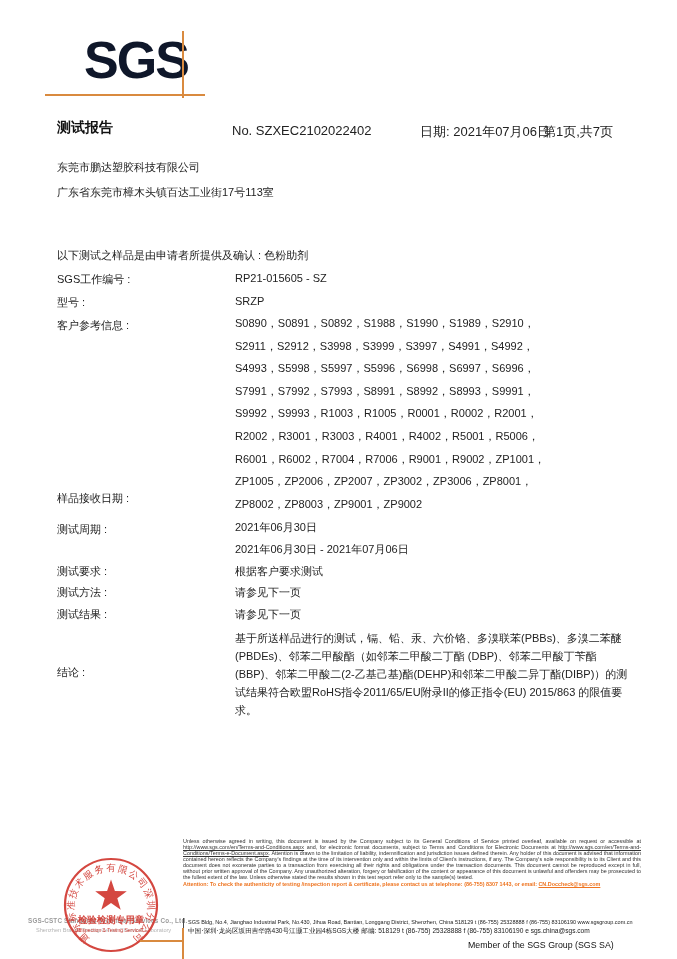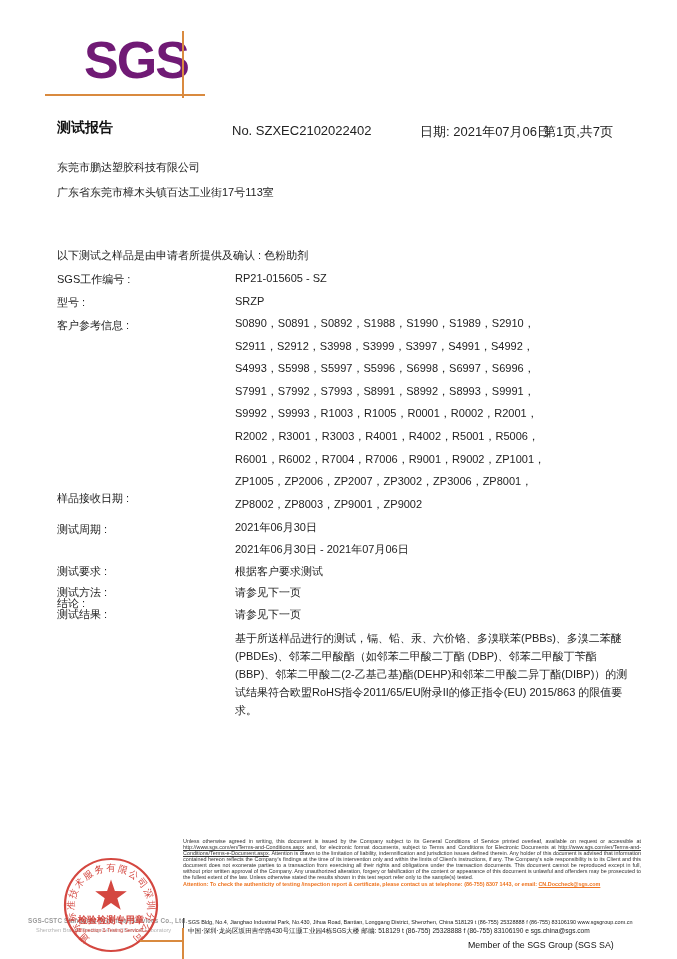--- a/index.html
+++ b/index.html
@@ -2,21 +2,21 @@
 <html><head>
 <meta charset="utf-8">
 <style>
   html,body{margin:0;padding:0;background:#e8e8e8;}
   .page{
     position:relative;width:677px;height:959px;background:#ffffff;
     font-family:"Liberation Sans","DejaVu Sans",sans-serif;color:#1c1c1c;
     overflow:hidden;margin:0 auto;
   }
   .abs{position:absolute;}
-  .logo{font-weight:bold;color:#701a75;font-size:52px;letter-spacing:-2px;line-height:1;}
+  .logo{font-weight:bold;color:#0f172a;font-size:52px;letter-spacing:-2px;line-height:1;}
   .oline{background:#d98a3f;}
   .title{font-size:14px;font-weight:bold;color:#111;}
   .meta{font-size:13px;color:#222;}
   .body-text{font-size:11px;color:#222;line-height:15px;}
   .row-label{position:absolute;left:57px;font-size:11px;color:#222;}
   .row-value{position:absolute;left:235px;font-size:11px;color:#222;width:400px;}
   .ref-lines{line-height:22.6px;white-space:pre-line;}
   .conclusion{width:398px;line-height:18px;}
   .fineprint{font-size:5.4px;line-height:6px;color:#333;text-align:justify;}
   .fineprint .u{text-decoration:underline;}
@@ -73,21 +73,21 @@
 
   <div class="row-label" style="top:564px;">测试要求 :</div>
   <div class="row-value" style="top:564px;">根据客户要求测试</div>
 
   <div class="row-label" style="top:585px;">测试方法 :</div>
   <div class="row-value" style="top:585px;">请参见下一页</div>
 
   <div class="row-label" style="top:607px;">测试结果 :</div>
   <div class="row-value" style="top:607px;">请参见下一页</div>
 
-  <div class="row-label" style="top:596px;">结论 :</div>
+  <div class="row-label" style="top:665px;">结论 :</div>
   <div class="row-value conclusion" style="top:629px;">基于所送样品进行的测试，镉、铅、汞、六价铬、多溴联苯(PBBs)、多溴二苯醚(PBDEs)、邻苯二甲酸酯（如邻苯二甲酸二丁酯 (DBP)、邻苯二甲酸丁苄酯(BBP)、邻苯二甲酸二(2-乙基己基)酯(DEHP)和邻苯二甲酸二异丁酯(DIBP)）的测试结果符合欧盟RoHS指令2011/65/EU附录II的修正指令(EU) 2015/863 的限值要求。</div>
 
   <div class="abs understamp1" style="left:28px;top:917px;">SGS-CSTC Standards Technical Services Co., Ltd.</div>
   <div class="abs understamp2" style="left:36px;top:927px;">Shenzhen Branch Testing Center Chemical Laboratory</div>
 
   <svg class="abs stamp-svg" style="left:56px;top:850px;" width="110" height="110" viewBox="0 0 110 110">
     <circle cx="55" cy="55" r="46" fill="none" stroke="#d0342c" stroke-width="2.2"></circle>
     <g id="stamp-ring">
         <text x="30.24216756472224" y="85.49635854266359" transform="rotate(-138 30.24216756472224 85.49635854266359)" text-anchor="middle" font-size="9.5" fill="#d0342c">通</text>
         <text x="23.201962774446248" y="76.91784418485092" transform="rotate(-120.75 23.201962774446248 76.91784418485092)" text-anchor="middle" font-size="9.5" fill="#d0342c">标</text>

